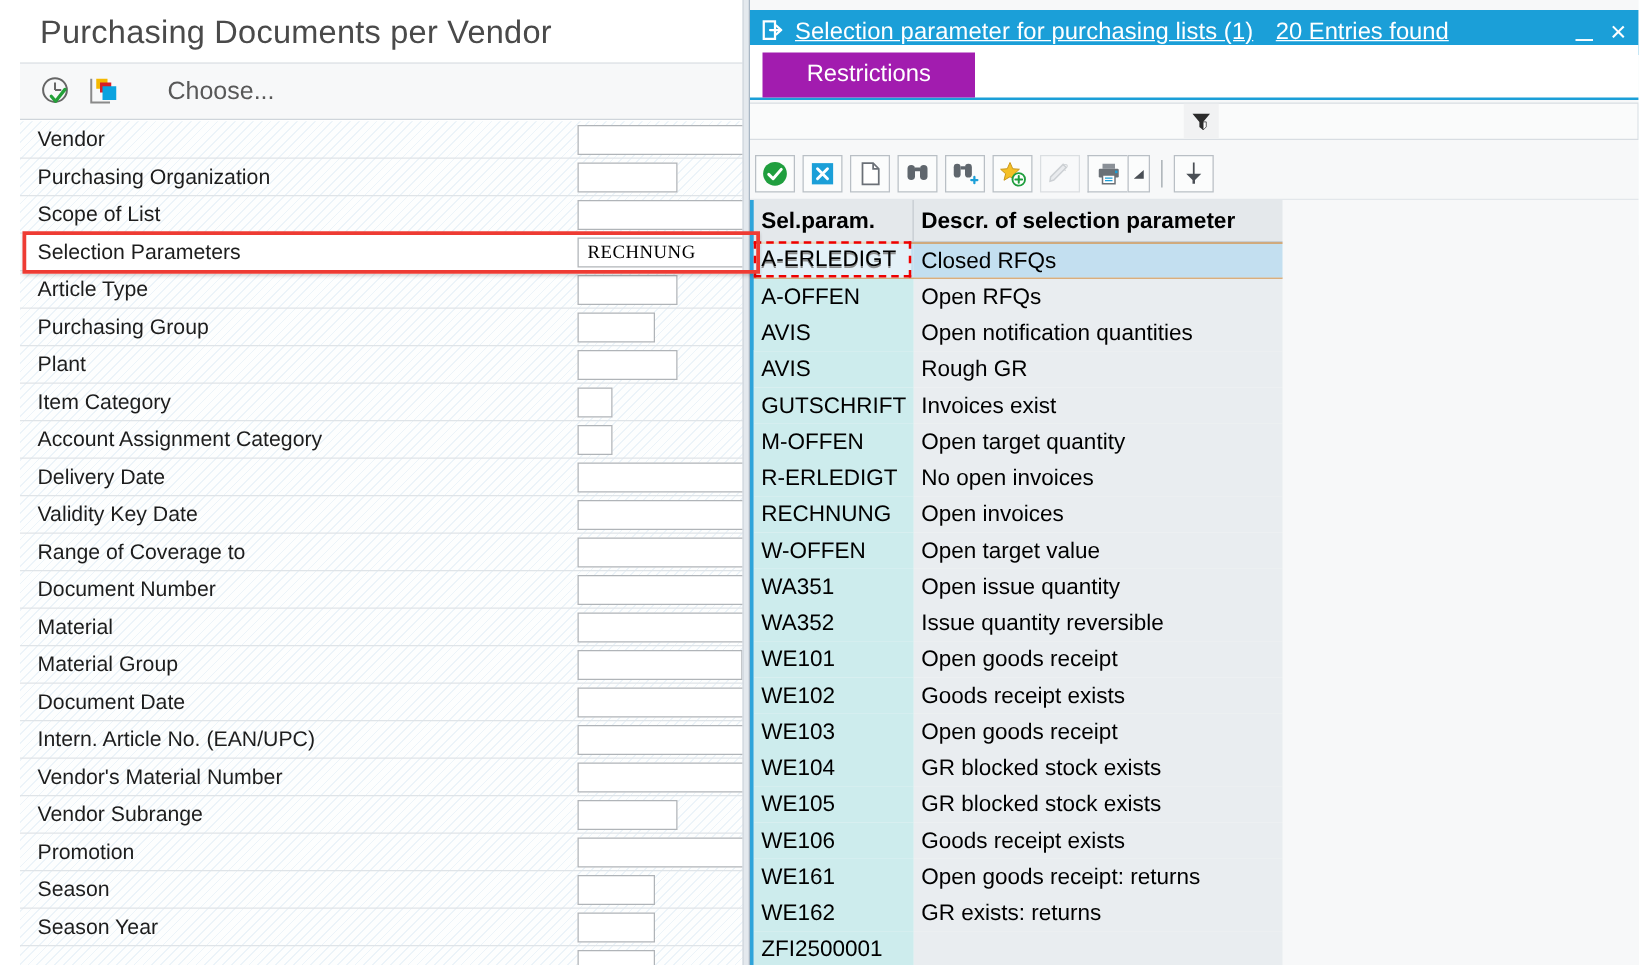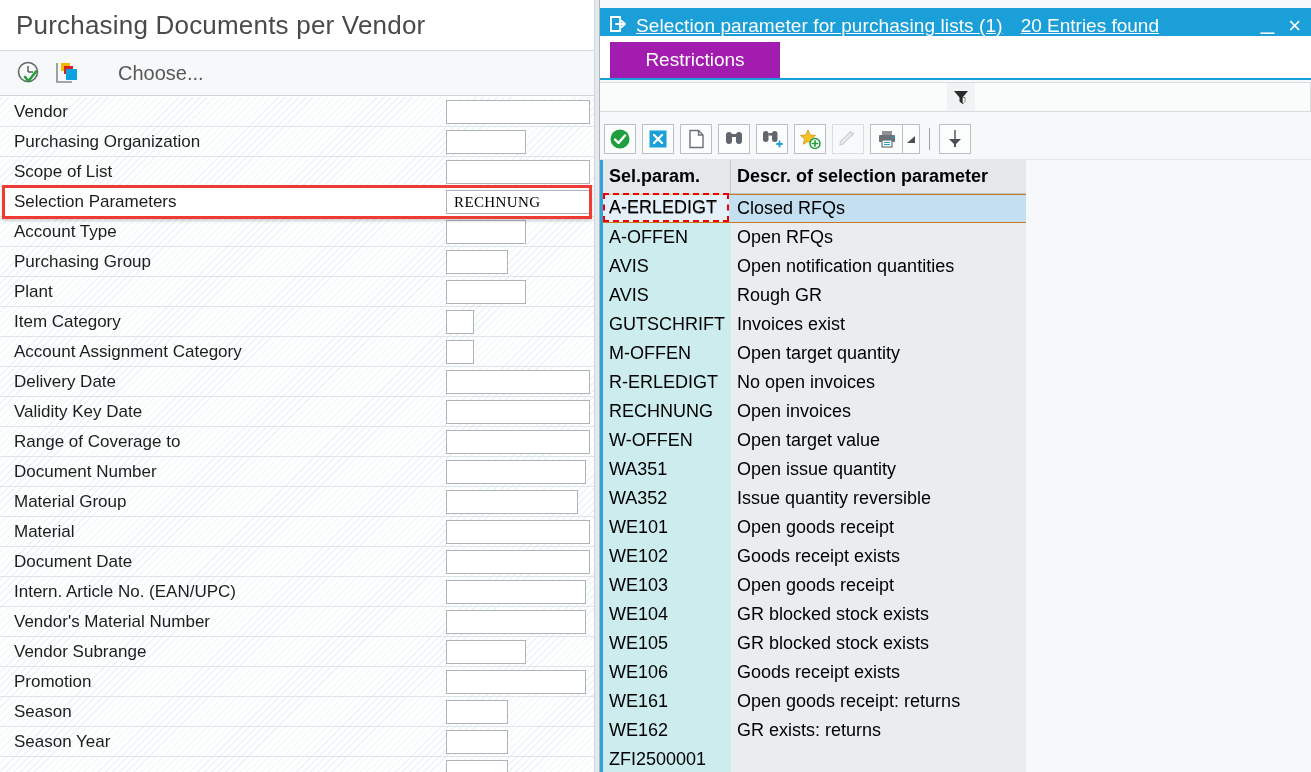--- a/index.html
+++ b/index.html
@@ -6,21 +6,21 @@
   body{
     width:1311px;height:772px;overflow:hidden;
     font-family:"Liberation Sans", sans-serif;
     background:#ffffff;
     -webkit-font-smoothing:antialiased;
   }
   #root{position:relative;width:1311px;height:772px;}
 
   
   #left-panel{
-    position:absolute;left:0;top:0;width:594px;height:772px;
+    position:absolute;left:16px;top:0;width:594px;height:772px;
     background:#ffffff;overflow:hidden;
   }
   #left-title-bar{
     position:absolute;left:0;top:0;width:594px;height:50px;
     background:#ffffff;border-bottom:1px solid #d4d9de;
     display:flex;align-items:center;
   }
   #left-title{
     font-size:26px;color:#4a4a4a;font-weight:400;padding-left:16px;
     letter-spacing:.2px;white-space:nowrap;
@@ -225,21 +225,21 @@
         </div>
         <div class="frow">
           <div class="flabel">Scope of List</div>
           <div class="finput w-xl"></div>
         </div>
         <div class="frow selected-row">
           <div class="flabel">Selection Parameters</div>
           <div class="finput w-xl">RECHNUNG</div>
         </div>
         <div class="frow">
-          <div class="flabel">Account Type</div>
+          <div class="flabel">Article Type</div>
           <div class="finput w-md"></div>
         </div>
         <div class="frow">
           <div class="flabel">Purchasing Group</div>
           <div class="finput w-sm"></div>
         </div>
         <div class="frow">
           <div class="flabel">Plant</div>
           <div class="finput w-md"></div>
         </div>
@@ -261,26 +261,26 @@
         </div>
         <div class="frow">
           <div class="flabel">Range of Coverage to</div>
           <div class="finput w-xl"></div>
         </div>
         <div class="frow">
           <div class="flabel">Document Number</div>
           <div class="finput w-lg"></div>
         </div>
         <div class="frow">
+          <div class="flabel">Material</div>
+          <div class="finput w-xl"></div>
+        </div>
+        <div class="frow">
           <div class="flabel">Material Group</div>
           <div class="finput w-xxl"></div>
-        </div>
-        <div class="frow">
-          <div class="flabel">Material</div>
-          <div class="finput w-xl"></div>
         </div>
         <div class="frow">
           <div class="flabel">Document Date</div>
           <div class="finput w-xl"></div>
         </div>
         <div class="frow">
           <div class="flabel">Intern. Article No. (EAN/UPC)</div>
           <div class="finput w-lg"></div>
         </div>
         <div class="frow">

